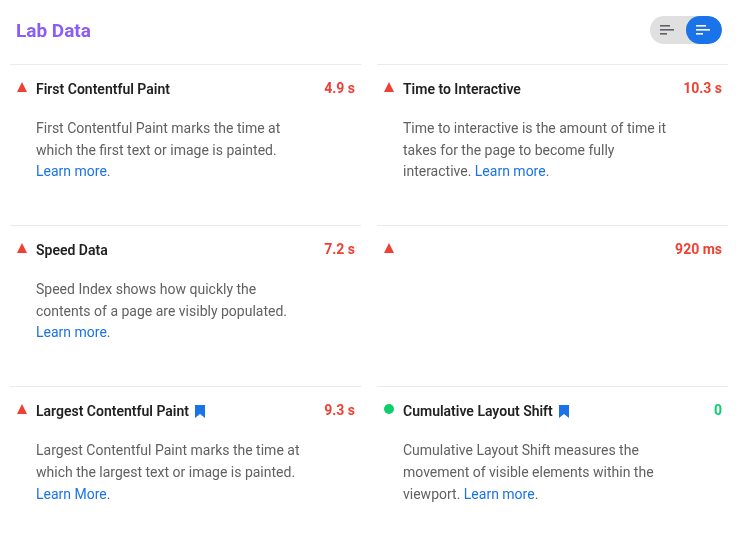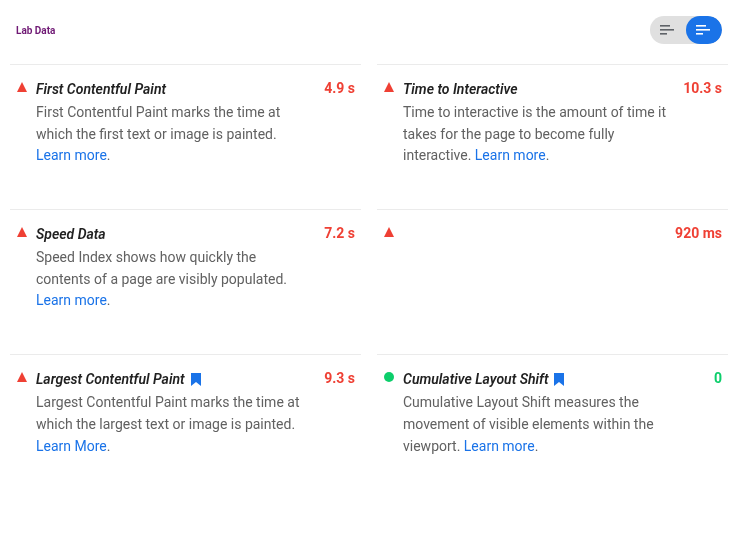--- a/index.html
+++ b/index.html
@@ -11,23 +11,23 @@
     color: #212121;
   }
   .header {
     display: flex;
     justify-content: space-between;
     align-items: center;
     margin-bottom: 20px;
     padding: 0 6px;
   }
   .title {
-    font-size: 10px;
+    font-size: 19px;
     font-weight: 700;
-    color: #701a75;
+    color: #8b5cf6;
   }
   .toggle-group {
     display: flex;
     background: #e0e0e0;
     border-radius: 20px;
     overflow: hidden;
   }
   .toggle-btn {
     width: 36px;
     height: 28px;
@@ -65,27 +65,26 @@
     padding-right: 10px;
   }
   .metric-name {
     font-size: 14px;
     font-weight: 600;
     color: #212121;
     line-height: 1.5;
     display: inline-flex;
     align-items: center;
     gap: 5px;
-    font-style: italic;
   }
   .metric-desc {
     font-size: 14px;
     color: #616161;
     line-height: 1.55;
-    margin-top: 2px;
+    margin-top: 18px;
   }
   .learn-more {
     color: #1a73e8;
     cursor: pointer;
   }
   .metric-value {
     font-size: 14px;
     font-weight: 700;
     white-space: nowrap;
     margin-top: 1px;

